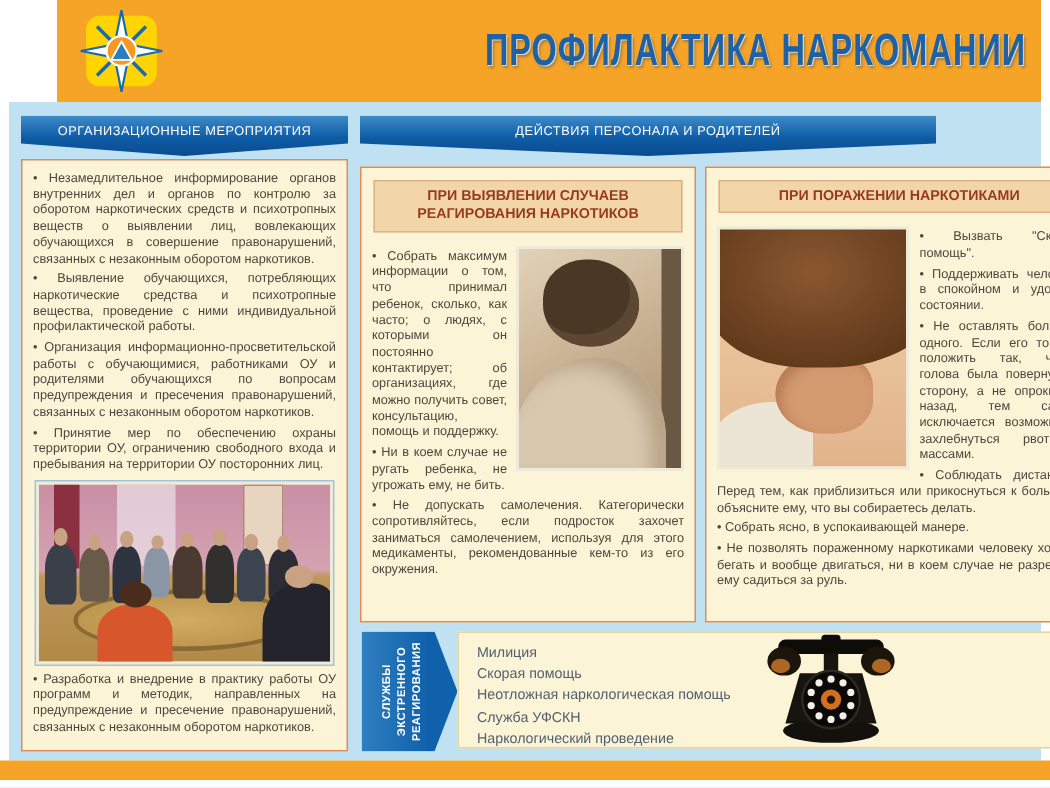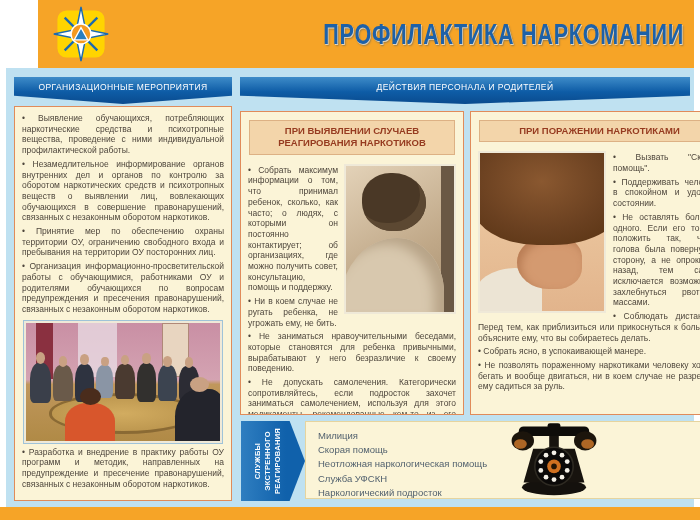--- a/index.html
+++ b/index.html
@@ -17,21 +17,21 @@
 
   
   .body-bg{left:6px;right:6px;top:68px;height:439px;background:var(--body_blue,#BFE1F1);}
 
   
   .ribbon{top:77px;height:27px;background:linear-gradient(180deg,#3E8CC9 0%,var(--ribbon_blue,#0E5CA6) 55%,#0A4B8E 100%);
           clip-path:polygon(0 0,100% 0,100% 69%,50% 100%,0 69%);
           color:#fff;font-weight:normal;font-size:8.5px;letter-spacing:.4px;text-align:center;
           padding-top:5px;box-sizing:border-box;}
   .ribbon-left{left:14px;width:218px;}
-  .ribbon-right{left:240px;width:450px;}
+  .ribbon-right{left:240px;width:384px;}
 
   
   .panel{background:var(--panel_cream,#FBF4D7);border:1px solid var(--panel_border,#E08B5A);
          box-sizing:border-box;overflow:hidden;}
   .panel-left{left:14px;top:106px;width:218px;height:395px;}
   .panel-mid{left:240px;top:111px;width:224px;height:304px;}
   .panel-right{left:470px;top:111px;width:259px;height:304px;}
 
   .panel-content{padding:3px 7px 0 7px;font-size:8.5px;line-height:1.26;color:#4E463C;
                  text-align:justify;}
@@ -123,24 +123,24 @@
     <div class="abs title">ПРОФИЛАКТИКА НАРКОМАНИИ</div>
   </div>
 
   <div class="abs body-bg"></div>
 
   <div class="abs ribbon ribbon-left">ОРГАНИЗАЦИОННЫЕ МЕРОПРИЯТИЯ</div>
   <div class="abs ribbon ribbon-right">ДЕЙСТВИЯ ПЕРСОНАЛА И РОДИТЕЛЕЙ</div>
 
   <div class="abs panel panel-left">
     <div class="panel-content">
+      <p class="bullet">Незамедлительное информирование органов внутренних дел и органов по контролю за оборотом наркотических средств и психотропных веществ о выявлении лиц, вовлекающих обучающихся в совершение правонарушений, связанных с незаконным оборотом наркотиков.</p>
       <p class="bullet">Выявление обучающихся, потребляющих наркотические средства и психотропные вещества, проведение с ними индивидуальной профилактической работы.</p>
-      <p class="bullet">Незамедлительное информирование органов внутренних дел и органов по контролю за оборотом наркотических средств и психотропных веществ о выявлении лиц, вовлекающих обучающихся в совершение правонарушений, связанных с незаконным оборотом наркотиков.</p>
+      <p class="bullet">Организация информационно-просветительской работы с обучающимися, работниками ОУ и родителями обучающихся по вопросам предупреждения и пресечения правонарушений, связанных с незаконным оборотом наркотиков.</p>
       <p class="bullet">Принятие мер по обеспечению охраны территории ОУ, ограничению свободного входа и пребывания на территории ОУ посторонних лиц.</p>
-      <p class="bullet">Организация информационно-просветительской работы с обучающимися, работниками ОУ и родителями обучающихся по вопросам предупреждения и пресечения правонарушений, связанных с незаконным оборотом наркотиков.</p>
       <div class="photo photo-left">
         <div class="pl-door"></div>
           <div class="pl-door2"></div>
           <div class="pl-curtain"></div>
         <div class="pl-carpet"></div>
         <div class="pp" style="left:2%;top:34%;width:11%;height:34%;background:#3A3F4A;"></div>
         <div class="pp" style="left:14%;top:36%;width:10%;height:30%;background:#6A5A4A;"></div>
         <div class="pp" style="left:25%;top:35%;width:10%;height:32%;background:#2E3340;"></div>
         <div class="pp" style="left:36%;top:36%;width:9%;height:28%;background:#8A95A5;"></div>
         <div class="pp" style="left:46%;top:35%;width:10%;height:30%;background:#4A3A30;"></div>
@@ -157,21 +157,20 @@
   <div class="abs panel panel-mid">
     <div class="subhead">ПРИ ВЫЯВЛЕНИИ СЛУЧАЕВ РЕАГИРОВАНИЯ НАРКОТИКОВ</div>
     <div class="panel-content">
       <div class="photo photo-mid">
         <div class="pm-band"></div>
           <div class="pm-shoulder"></div>
           <div class="pm-hair"></div>
       </div>
       <p class="bullet">Собрать максимум информации о том, что принимал ребенок, сколько, как часто; о людях, с которыми он постоянно контактирует; об организациях, где можно получить совет, консультацию, помощь и поддержку.</p>
       <p class="bullet">Ни в коем случае не ругать ребенка, не угрожать ему, не бить.</p>
-      <p class="bullet">Не заниматься нравоучительными беседами, которые становятся для ребенка привычными, вырабатывают у него безразличие к своему поведению.</p>
       <p class="bullet">Не допускать самолечения. Категорически сопротивляйтесь, если подросток захочет заниматься самолечением, используя для этого медикаменты, рекомендованные кем-то из его окружения.</p>
 
     </div>
   </div>
 
   <div class="abs panel panel-right">
     <div class="subhead">ПРИ ПОРАЖЕНИИ НАРКОТИКАМИ</div>
     <div class="panel-content">
       <div class="photo photo-right">
         <div class="pr-shirt"></div>
@@ -206,21 +205,21 @@
     </div>
     <div class="svc-row">
       <span>Неотложная наркологическая помощь</span>
       <span class="svc-num"></span>
     </div>
     <div class="svc-row">
       <span>Служба УФСКН</span>
       <span class="svc-num"></span>
     </div>
     <div class="svc-row">
-      <span>Наркологический подросток</span>
+      <span>Наркологический проведение</span>
       <span class="svc-num"></span>
     </div>
     <div class="phone">
       <svg viewBox="0 0 120 100" width="96" height="86">
         <ellipse cx="60" cy="84" rx="40" ry="10" fill="#14110D"></ellipse>
         <path d="M34 36 L86 36 L98 78 L22 78 Z" fill="#17130E"></path>
         <rect x="54" y="16" width="12" height="18" fill="#17130E"></rect>
         <rect x="16" y="8" width="88" height="12" rx="6" fill="#0E0C09"></rect>
         <rect x="52" y="4" width="16" height="8" rx="3" fill="#0E0C09"></rect>
         <ellipse cx="21" cy="26" rx="14" ry="12" fill="#1C150C"></ellipse>

